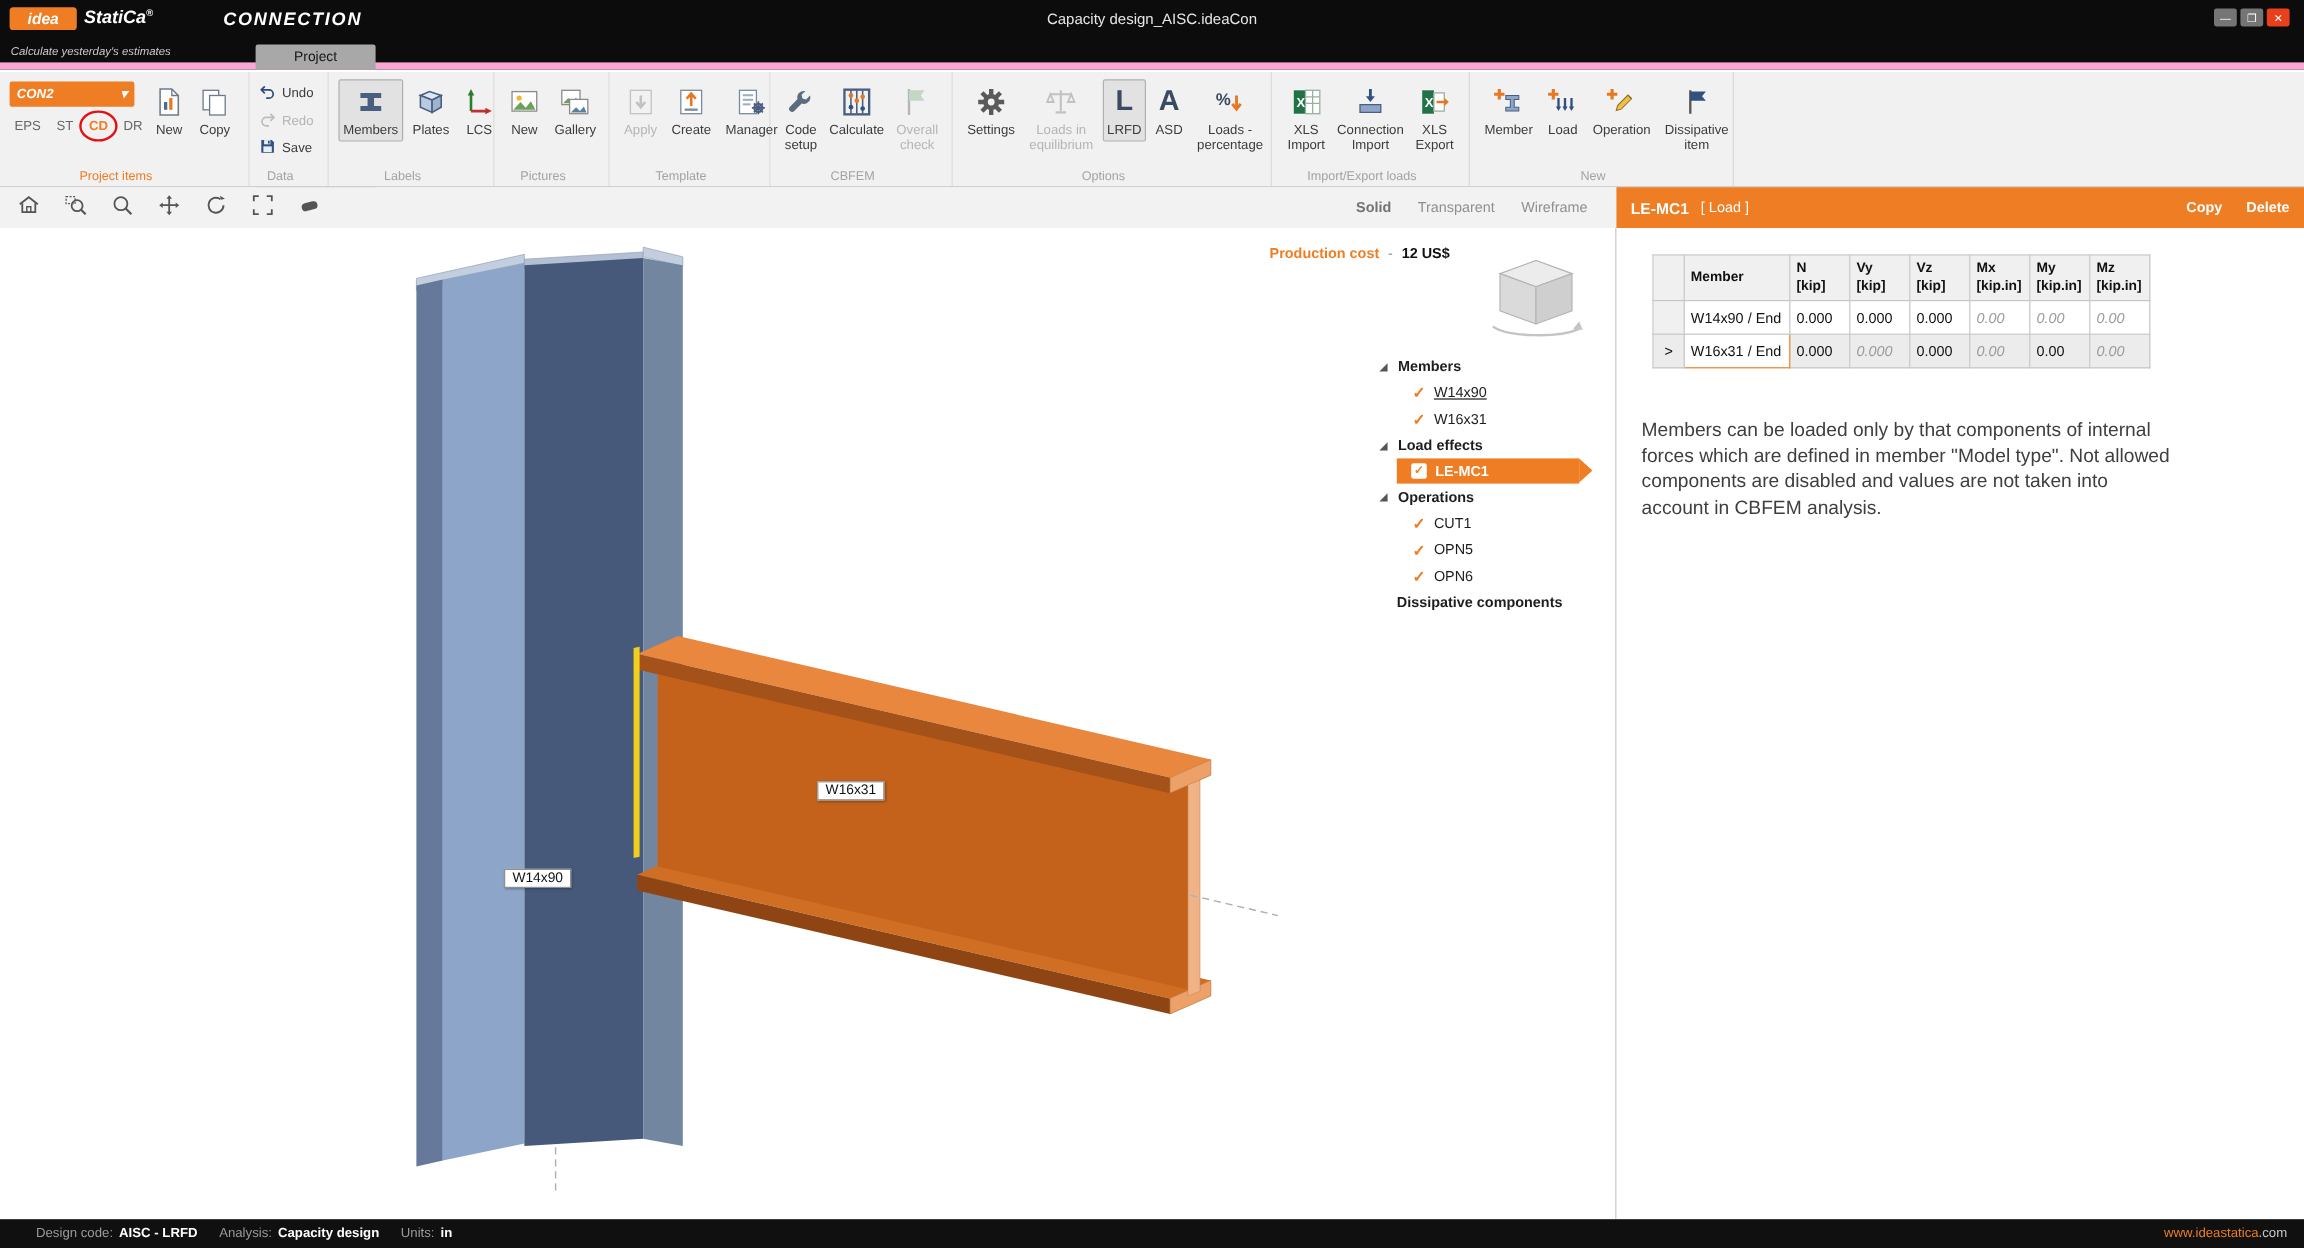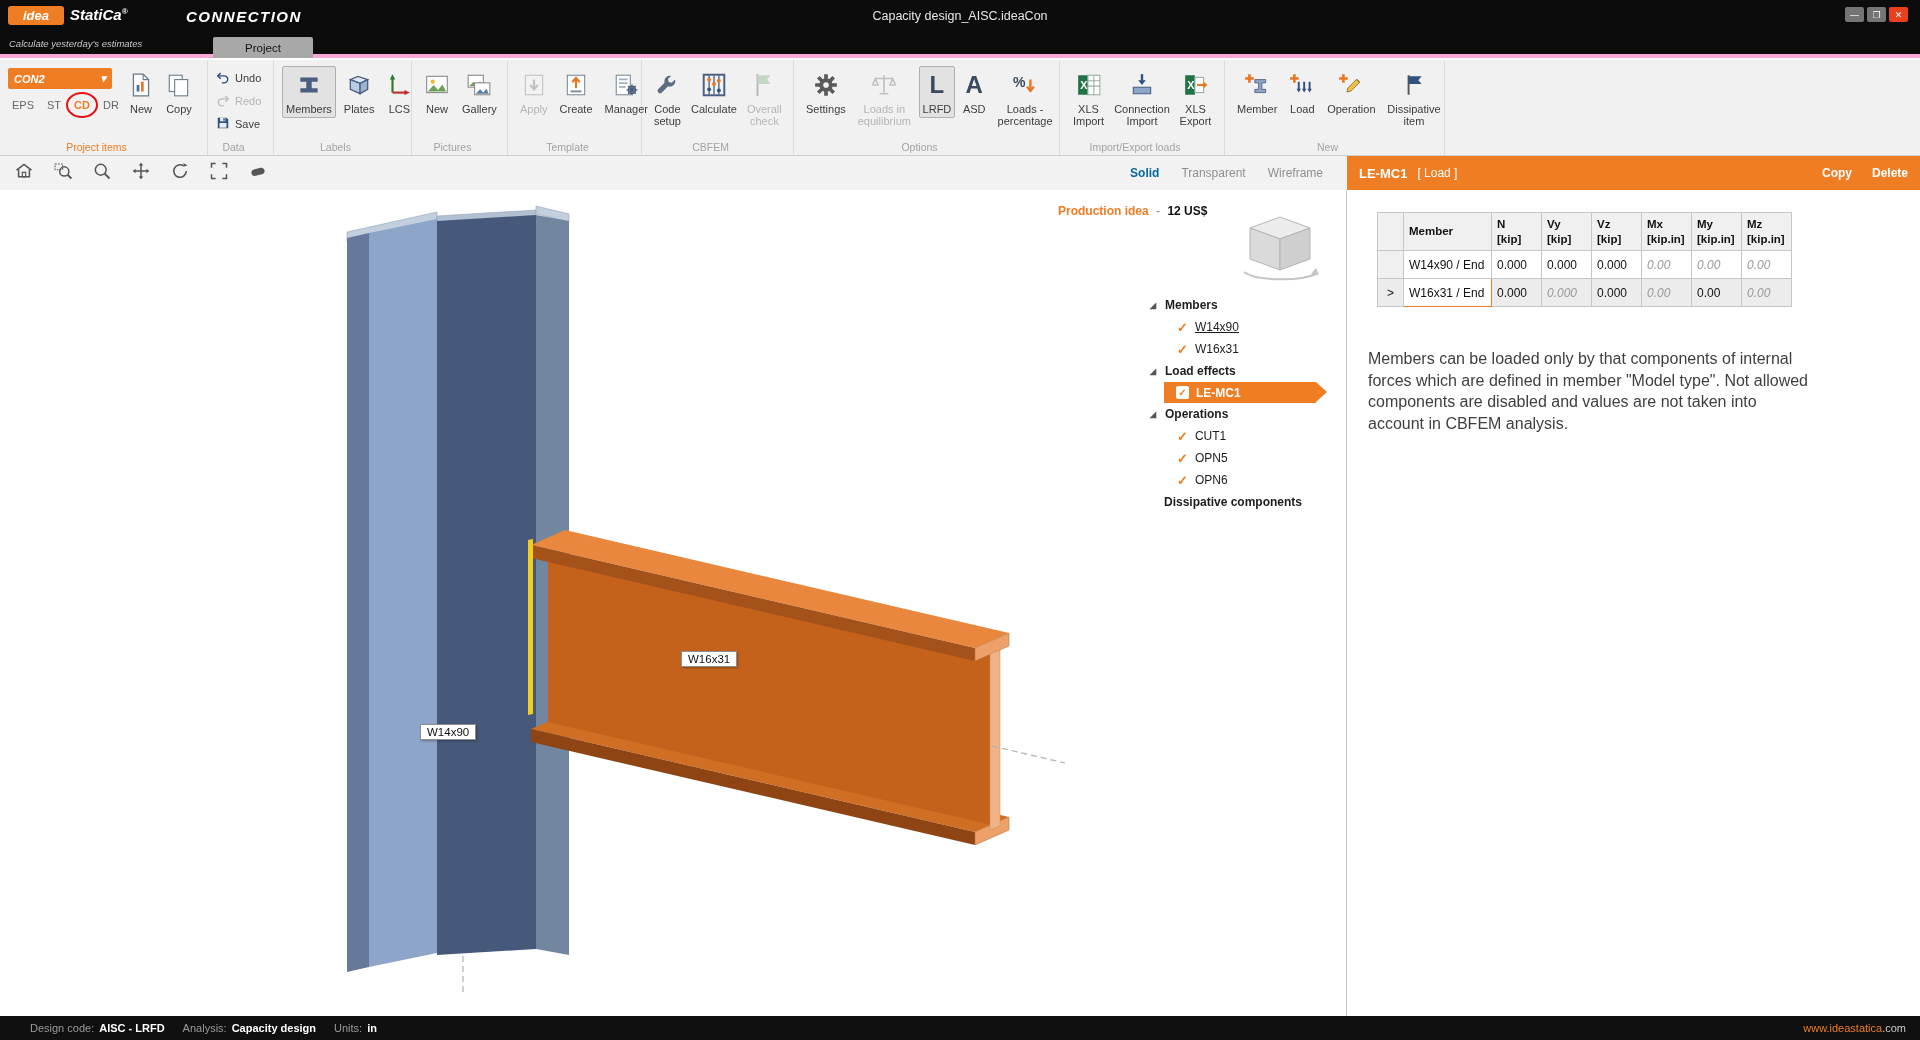--- a/index.html
+++ b/index.html
@@ -1,20 +1,20 @@
 <!DOCTYPE html>
 <html><head>
 <meta charset="utf-8">
 <style>
   * { margin:0; padding:0; box-sizing:border-box; }
   html,body { width:1920px; height:1040px; overflow:hidden; font-family:"Liberation Sans", sans-serif; background:#fff; }
   .app { position:relative; width:1920px; height:1040px; }
 
   
-  .header { position:absolute; left:0; top:0; width:1920px; height:58px; background:#0c0c0c; border-bottom:4px solid #f9a8d4; }
+  .header { position:absolute; left:0; top:0; width:1920px; height:58px; background:#0c0c0c; border-bottom:6px solid #f9a8d4; }
   .logo-box { position:absolute; left:8px; top:6px; width:56px; height:19px; background:#ee7d23; border-radius:3px; color:#fff; font-weight:bold; font-style:italic; font-size:13px; display:flex; align-items:center; justify-content:center; }
   .brand { position:absolute; left:70px; top:6px; color:#fff; font-weight:bold; font-style:italic; font-size:15px; }
   .brand sup { font-size:8px; }
   .tagline { position:absolute; left:9px; top:38px; color:#c9c9c9; font-style:italic; font-size:9.5px; }
   .appname { position:absolute; left:186px; top:8px; color:#fff; font-weight:bold; font-style:italic; font-size:15px; letter-spacing:1.5px; }
   .doc-title { position:absolute; left:50%; transform:translateX(-50%); top:9px; color:#e6e6e6; font-size:12.5px; }
   .winbtns { position:absolute; right:12px; top:7px; display:flex; gap:3px; }
   .winbtn { width:19px; height:15px; background:#757575; color:#fff; font-size:9px; display:flex; align-items:center; justify-content:center; border-radius:2px; cursor:default; }
   .winbtn.close { background:#e8401c; }
   .tabs { position:absolute; left:213px; top:37px; display:flex; gap:5px;flex-direction:column; }
@@ -39,21 +39,21 @@
   .pi-codes { display:flex; gap:13px; font-size:11px; color:#666; align-items:center; padding-left:4px; }
   .cd-wrap { position:relative; color:#ee7d23; font-weight:bold; }
   .cd-ring { position:absolute; left:-8px; top:-7px; width:32px; height:26px; border:2.5px solid #e51010; border-radius:50%; }
   .stack { display:flex; flex-direction:column; gap:4px; padding-top:2px; }
 
   
   .vtoolbar { position:absolute; left:0; top:156px; width:1347px; height:34px; background:#f2f2f2; display:flex; align-items:center; gap:19px; padding-left:14px; }
   .vticon { width:20px; height:20px; display:flex; align-items:center; justify-content:center; }
   .modes { position:absolute; right:24px; top:0; height:34px; display:flex; align-items:center; gap:22px; font-size:12px; }
   .mode { color:#8f8f8f; }
-  .mode.sel { color:#0369a1; font-weight:bold; }
+  .mode.sel { color:#737373; font-weight:bold; }
   .panel-header { position:absolute; left:1347px; top:156px; width:573px; height:34px; background:#ee7d23; color:#fff; display:flex; align-items:center; padding:0 12px; }
   .ph-title { font-weight:bold; font-size:13px; }
   .ph-sub { font-size:12px; margin-left:10px; }
   .ph-actions { margin-left:auto; display:flex; gap:20px; font-size:12px; font-weight:bold; }
 
   
   .viewport { position:absolute; left:0; top:190px; width:1347px; height:826px; background:#fff; border-right:1px solid #c9c9c9; overflow:hidden; }
   .scene-svg { position:absolute; left:0; top:0; }
   .mlabel { position:absolute; background:#fff; border:1px solid #8e8e8e; font-size:11.5px; color:#111; padding:1px 6px; box-shadow:1px 1px 2px rgba(0,0,0,.3); }
   .prodcost { position:absolute; left:1058px; top:14px; font-size:12px; }
@@ -542,21 +542,21 @@
       <polygon points="975,642 1009,627 1009,640 975,655" fill="#eda068" stroke="#b9763c" stroke-width="0.6"></polygon>
       <polygon points="990,464 1000,460 1000,636 990,640" fill="#f0b287" stroke="#c98a52" stroke-width="0.5"></polygon>
 
       <polygon points="528,350 533,349 533,524 528,525" fill="#f2cf1d"></polygon>
 
       <line x1="992" y1="556" x2="1065" y2="573" stroke="#b0b0b0" stroke-width="1.2" stroke-dasharray="6 4"></line>
       <line x1="463" y1="766" x2="463" y2="804" stroke="#b0b0b0" stroke-width="1.2" stroke-dasharray="6 4"></line>
     </svg>
 
     <div class="prodcost">
-      <span class="pl">Production idea</span>
+      <span class="pl">Production cost</span>
       <span class="ps">-</span>
       <span class="pv">12 US$</span>
     </div>
 
     <svg class="navcube" width="104" height="80" viewBox="0 0 104 80">
       <polygon points="22,20 52,9 82,20 52,31" fill="#ececec" stroke="#b5b5b5"></polygon>
       <polygon points="22,20 52,31 52,62 22,51" fill="#dadada" stroke="#b5b5b5"></polygon>
       <polygon points="52,31 82,20 82,51 52,62" fill="#cfcfcf" stroke="#b5b5b5"></polygon>
       <path d="M16 64a40 11 0 0 0 72 2" fill="none" stroke="#c4c4c4" stroke-width="2"></path>
       <path d="M88 60l3 7-8-1z" fill="#c4c4c4"></path>

